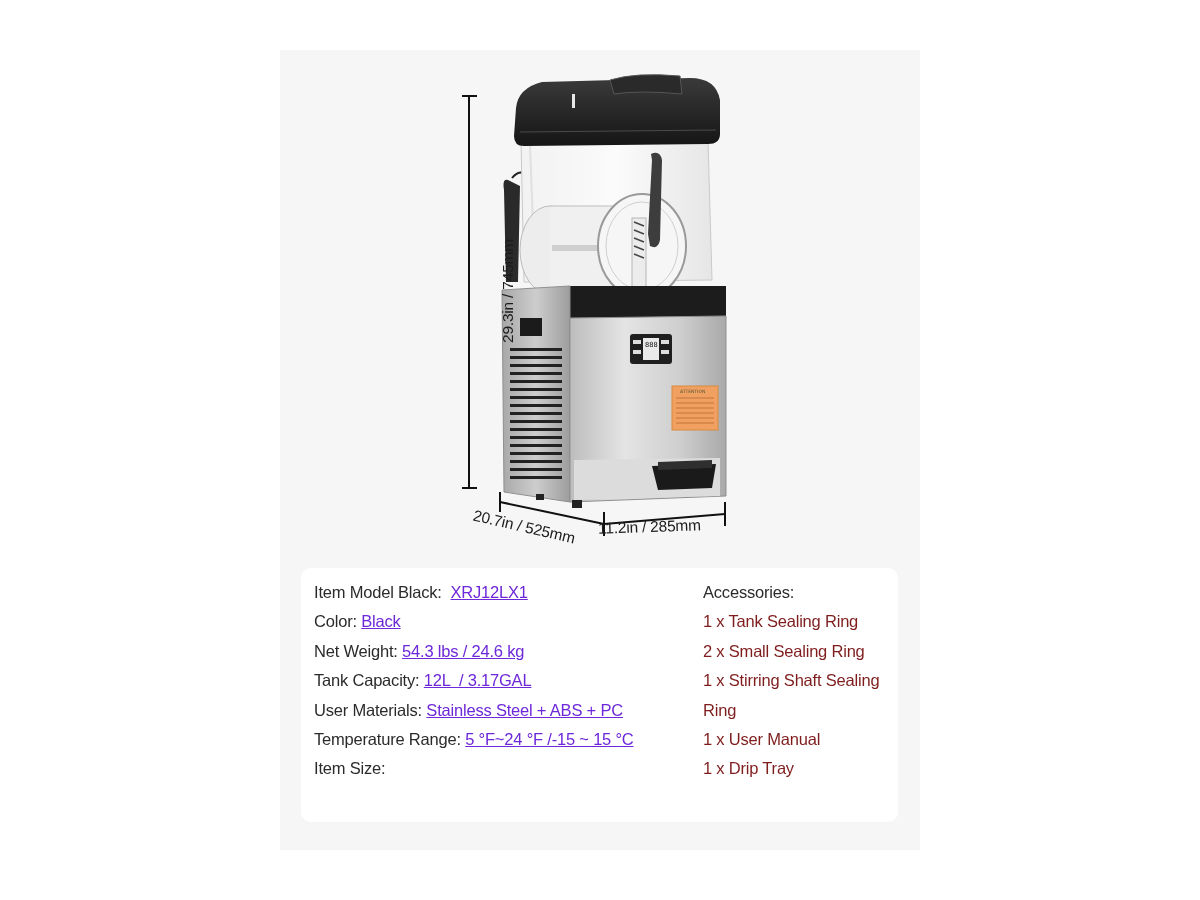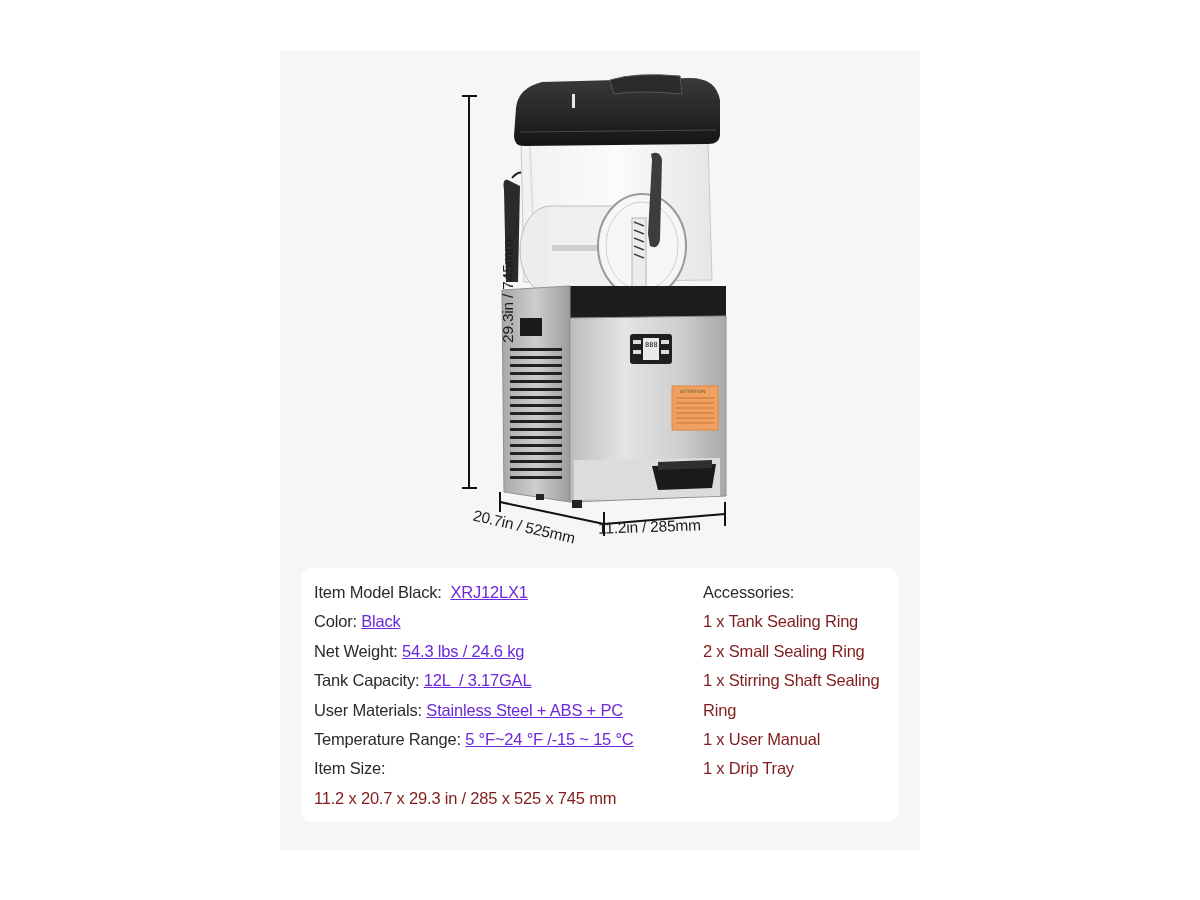--- a/index.html
+++ b/index.html
@@ -181,21 +181,20 @@
         <span>User Materials:</span>
         <span class="val">Stainless Steel + ABS + PC</span>
       </div>
       <div class="row">
         <span>Temperature Range:</span>
         <span class="val">5 °F~24 °F /-15 ~ 15 °C</span>
       </div>
       <div class="row">
         <span>Item Size:</span>
       </div>
-      <div class="row accent">11.2 x 20.7 x 29.3 in / 285 x 525 x 745 mm</div>
     </div>
 
     <div class="col col-right">
       <div class="row">Accessories:</div>
       <div class="row accent">1 x Tank Sealing Ring</div>
       <div class="row accent">2 x Small Sealing Ring</div>
       <div class="row accent wrap">1 x Stirring Shaft Sealing Ring</div>
       <div class="row accent">1 x User Manual</div>
       <div class="row accent">1 x Drip Tray</div>
     </div>

